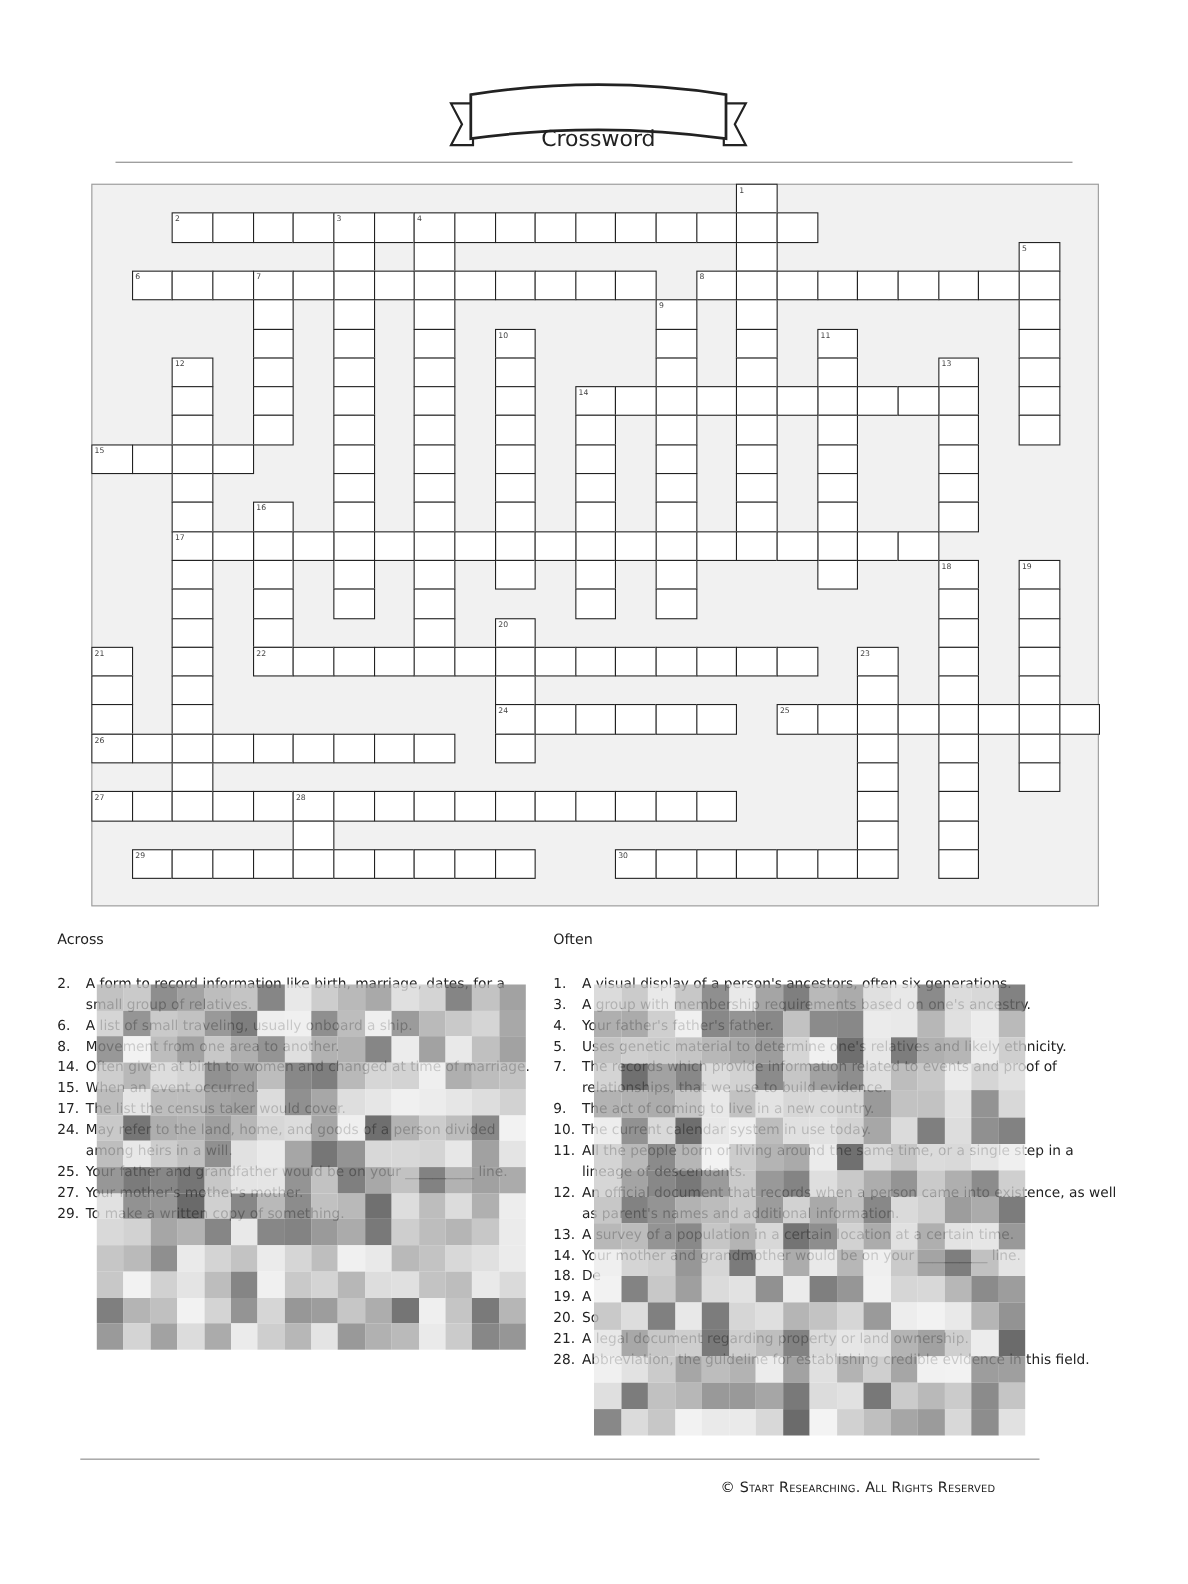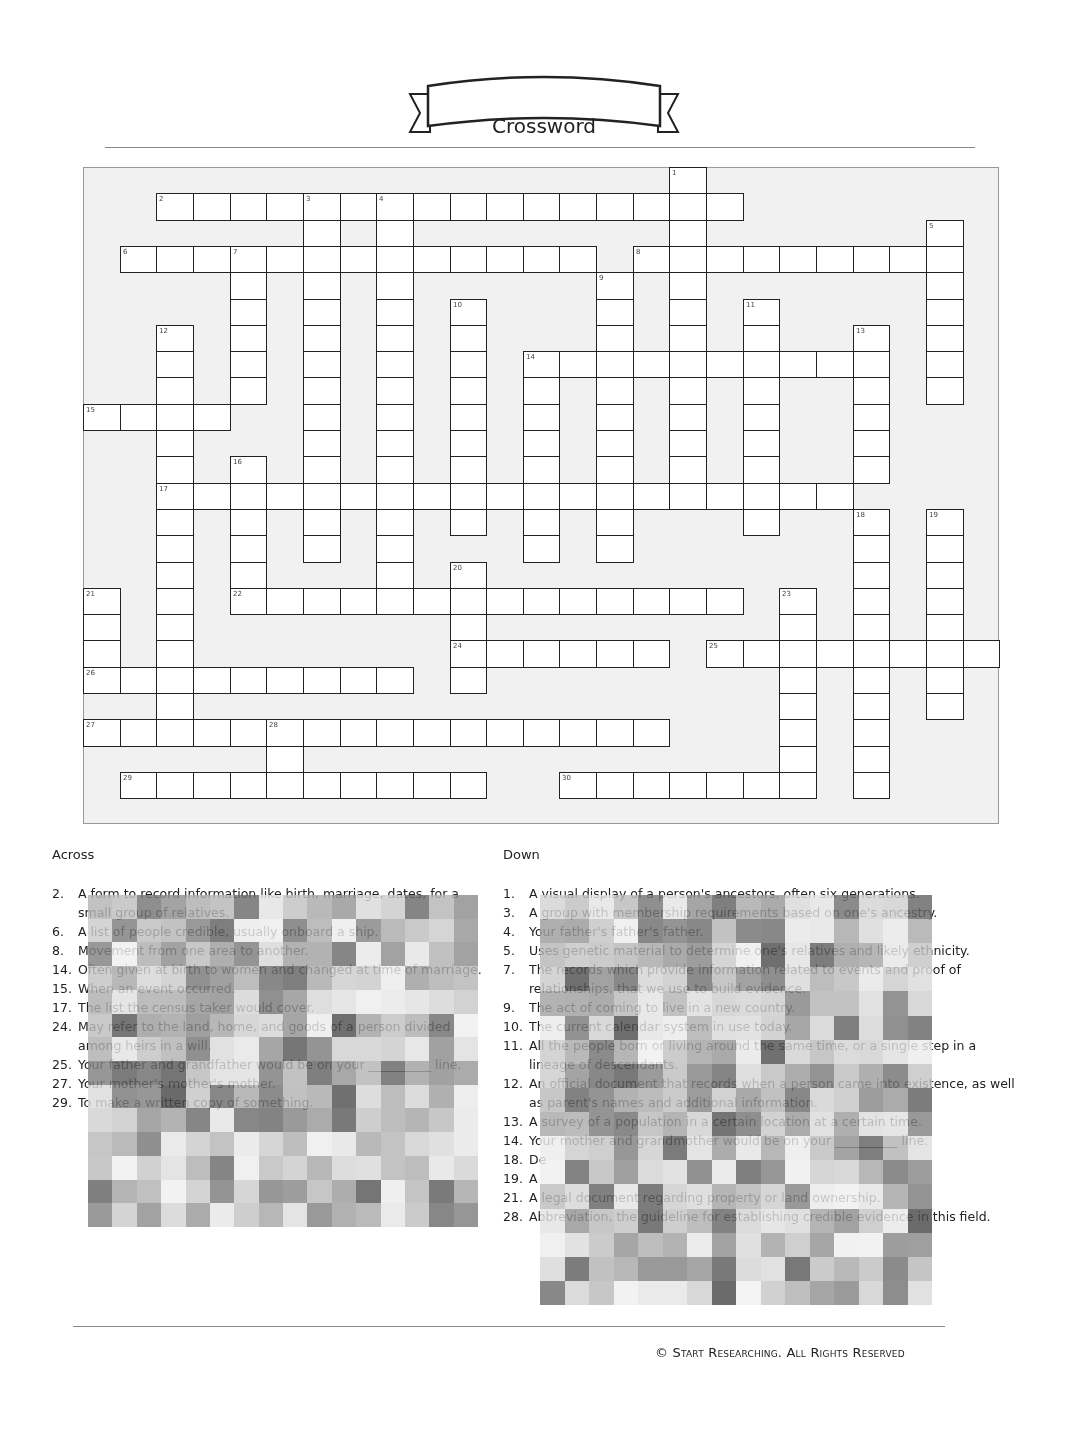--- a/index.html
+++ b/index.html
@@ -365,21 +365,21 @@
   </div>
 
 <div class="section-head" style="left:52px;top:847px;">Across</div>
 <div class="clue-list" id="across-list" style="left:52px;top:884px;width:430px;">
     <div class="clue">
       <span class="clue-num">2.</span>
       <span class="clue-text">A form to record information like birth, marriage, dates, for a small group of relatives.</span>
     </div>
     <div class="clue">
       <span class="clue-num">6.</span>
-      <span class="clue-text">A list of people credible, usually onboard a ship.</span>
+      <span class="clue-text">A list of small traveling, usually onboard a ship.</span>
     </div>
     <div class="clue">
       <span class="clue-num">8.</span>
       <span class="clue-text">Movement from one area to another.</span>
     </div>
     <div class="clue">
       <span class="clue-num">14.</span>
       <span class="clue-text">Often given at birth to women and changed at time of marriage.</span>
     </div>
     <div class="clue">
@@ -401,21 +401,21 @@
     <div class="clue">
       <span class="clue-num">27.</span>
       <span class="clue-text">Your mother's mother's mother.</span>
     </div>
     <div class="clue">
       <span class="clue-num">29.</span>
       <span class="clue-text">To make a written copy of something.</span>
     </div>
   </div>
 
-<div class="section-head" style="left:503px;top:847px;">Down</div>
+<div class="section-head" style="left:503px;top:847px;">Often</div>
 <div class="clue-list" id="down-list" style="left:503px;top:884px;width:520px;">
     <div class="clue">
       <span class="clue-num">1.</span>
       <span class="clue-text">A visual display of a person's ancestors, often six generations.</span>
     </div>
     <div class="clue">
       <span class="clue-num">3.</span>
       <span class="clue-text">A group with membership requirements based on one's ancestry.</span>
     </div>
     <div class="clue">
@@ -454,20 +454,24 @@
       <span class="clue-num">14.</span>
       <span class="clue-text">Your mother and grandmother would be on your __________ line.</span>
     </div>
     <div class="clue">
       <span class="clue-num">18.</span>
       <span class="clue-text">De</span>
     </div>
     <div class="clue">
       <span class="clue-num">19.</span>
       <span class="clue-text">A</span>
+    </div>
+    <div class="clue">
+      <span class="clue-num">20.</span>
+      <span class="clue-text">So</span>
     </div>
     <div class="clue">
       <span class="clue-num">21.</span>
       <span class="clue-text">A legal document regarding property or land ownership.</span>
     </div>
     <div class="clue">
       <span class="clue-num">28.</span>
       <span class="clue-text">Abbreviation, the guideline for establishing credible evidence in this field.</span>
     </div>
   </div>

